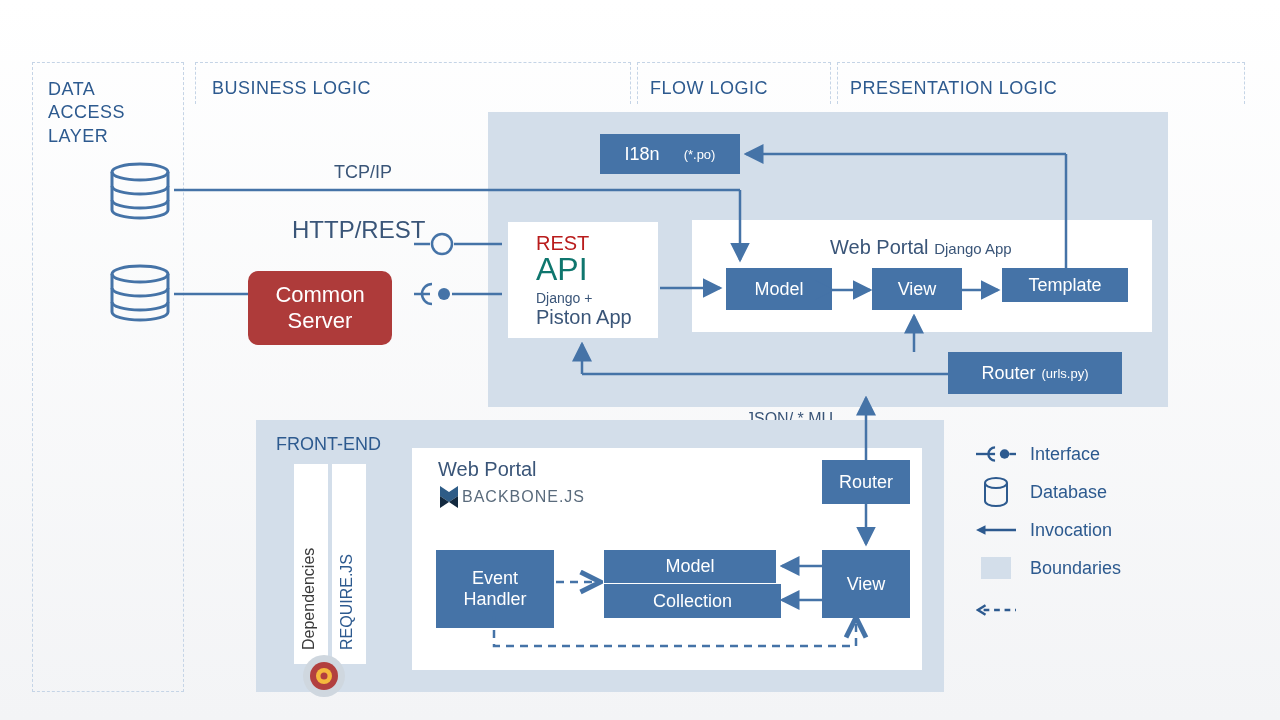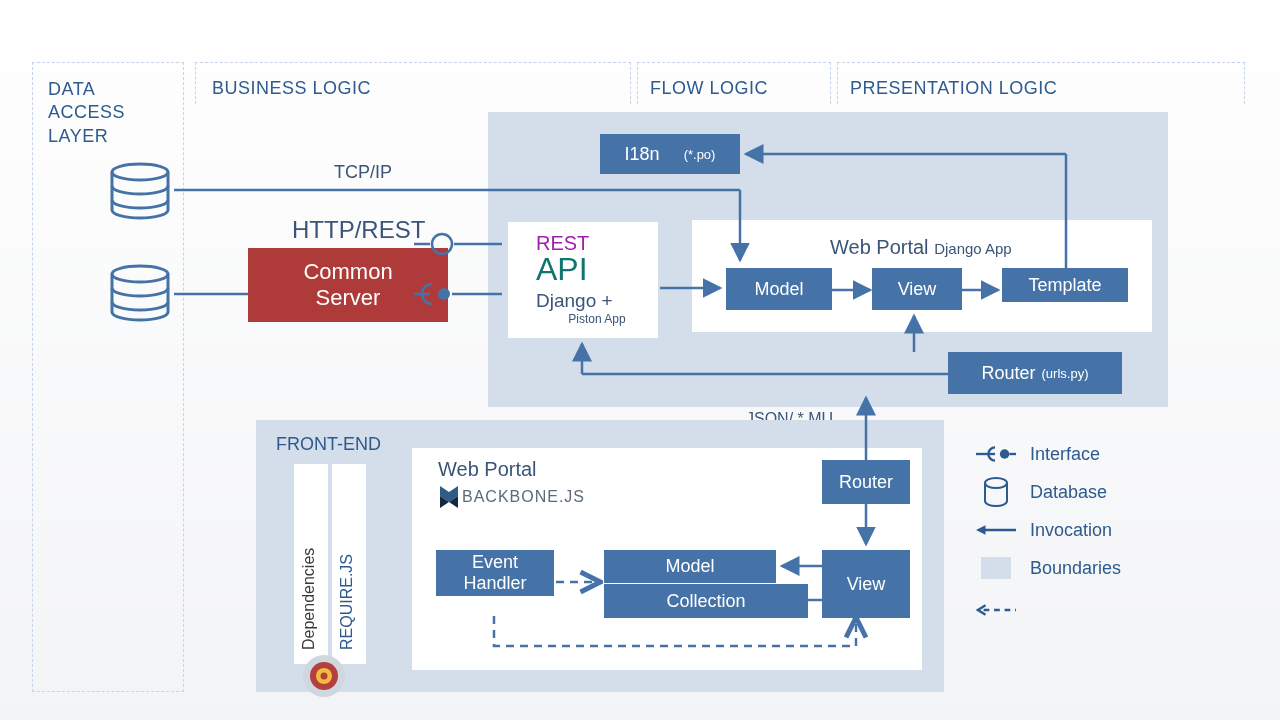--- a/index.html
+++ b/index.html
@@ -65,33 +65,33 @@
   <path d="M4 24 v14" fill="none" stroke="#4573a7" stroke-width="3"></path>
   <path d="M60 24 v14" fill="none" stroke="#4573a7" stroke-width="3"></path>
   <path d="M4 38 a28 8 0 0 0 56 0" fill="none" stroke="#4573a7" stroke-width="3"></path>
   <path d="M4 38 v10" fill="none" stroke="#4573a7" stroke-width="3"></path>
   <path d="M60 38 v10" fill="none" stroke="#4573a7" stroke-width="3"></path>
   <path d="M4 48 a28 8 0 0 0 56 0" fill="none" stroke="#4573a7" stroke-width="3"></path>
 </svg>
 
 <div class="pale-box" style="left:488px; top:112px; width:680px; height:295px;"></div>
 
-<div class="red-box" style="left:248px; top:248px; width:200px; height:74px;">
+<div class="red-box" style="left:248px; top:271px; width:144px; height:74px;border-radius:10px;">
   <span>Common</span>
   <span>Server</span>
 </div>
 
 <div class="sub-text" style="position:absolute; left:334px; top:162px; font-size:18px;">TCP/IP</div>
 <div class="sub-text" style="position:absolute; left:292px; top:216px; font-size:24px;">HTTP/REST</div>
 
 <div class="white-box" style="left:508px; top:222px; width:150px; height:116px; padding: 10px 0 0 28px;">
-  <div style="color:#a21caf; font-size:20px;">REST</div>
+  <div style="color:#b91c1c; font-size:20px;">REST</div>
   <div style="color:#0f766e; font-size:32px; font-weight:400; margin-top:-4px;">API</div>
-  <div style="color:#3a5578; font-size:19px; margin-top:2px;">Django +</div>
-  <div style="color:#3a5578; font-size:12px;text-align:center;">Piston App</div>
+  <div style="color:#3a5578; font-size:14px; margin-top:2px;">Django +</div>
+  <div style="color:#3a5578; font-size:20px;">Piston App</div>
 </div>
 
 <div class="blue-box" style="left:600px; top:134px; width:140px; height:40px; gap:24px;">
   <span>I18n</span>
   <span class="small-text">(*.po)</span>
 </div>
 
 <div class="white-box" style="left:692px; top:220px; width:460px; height:112px;"></div>
 <div style="position:absolute; left:830px; top:236px; color:#3a5578; font-size:20px;">
   <span>Web Portal</span>
@@ -137,29 +137,29 @@
     <path d="M4 2 L13 8 L22 2 L22 12 L13 18 L4 12 Z" fill="#2e5c87"></path>
     <path d="M4 12 L13 18 L22 12 L22 24 L13 18 L4 24 Z" fill="#12293f"></path>
   </svg>
   <span style="color:#5a6b7c; font-size:16px; letter-spacing:1px;">BACKBONE.JS</span>
 </div>
 
 <div class="blue-box" style="left:822px; top:460px; width:88px; height:44px;">
     <span>Router</span>
   </div>
 
-<div class="blue-box" style="left:436px; top:550px; width:118px; height:46px; flex-direction:column;">
+<div class="blue-box" style="left:436px; top:550px; width:118px; height:78px; flex-direction:column;">
   <span>Event</span>
   <span>Handler</span>
 </div>
 
 <div class="blue-box" style="left:604px; top:550px; width:172px; height:34px; border-bottom:1px solid #ffffff;">
     <span>Model</span>
   </div>
-<div class="blue-box" style="left:604px; top:584px; width:204px; height:34px;">
+<div class="blue-box" style="left:604px; top:584px; width:177px; height:34px;">
     <span>Collection</span>
   </div>
 
 <div class="blue-box" style="left:822px; top:550px; width:88px; height:68px;">
     <span>View</span>
   </div>
 
 <div style="position:absolute; left:976px; top:440px; width:260px;">
   <div class="legend-item">
     <span class="legend-icon">

